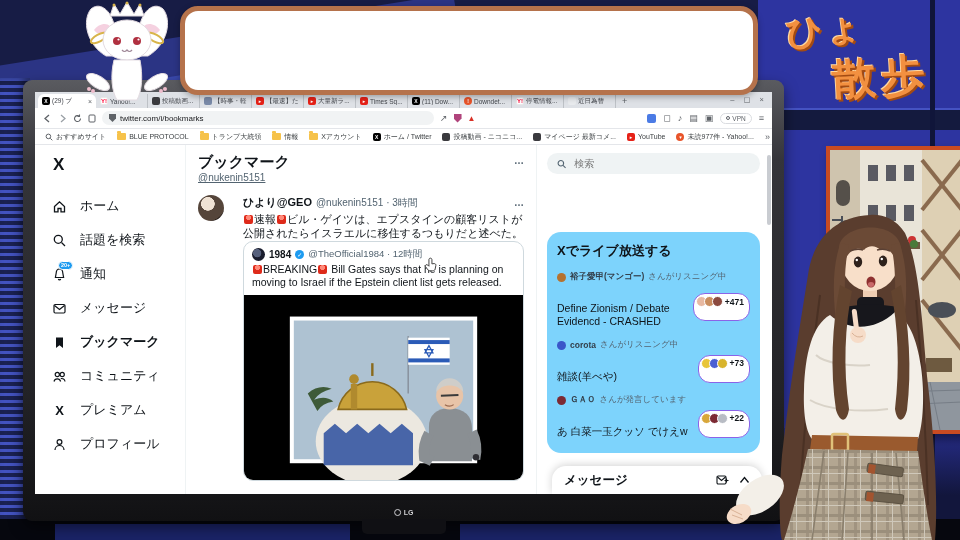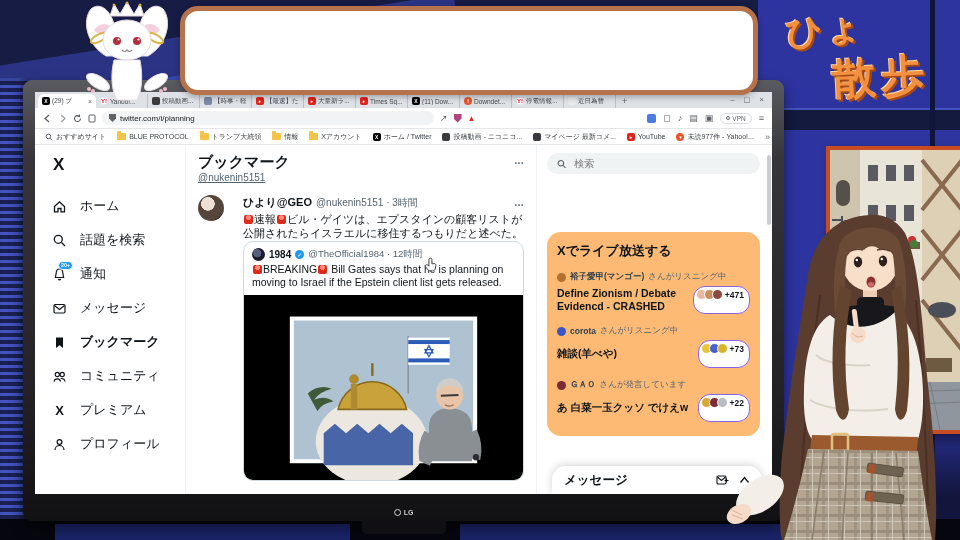--- a/index.html
+++ b/index.html
@@ -108,29 +108,29 @@
     display:flex;align-items:center;justify-content:center;flex:none;}
   .q-meta{color:#536471;}
   .q-text{font-size:10.5px;line-height:1.25;padding:2px 8px 6px;}
   .q-img{height:185px;background:#000;display:flex;justify-content:center;}
   .cursor{position:absolute;z-index:6;}
   .scrollthumb{position:absolute;right:1px;top:10px;width:4px;height:70px;background:#c9ccd1;border-radius:2px;}
   .tw-right{flex:1;padding:8px 12px 0 10px;position:relative;min-width:0;}
   .searchpill{height:21px;border-radius:11px;background:#eff3f4;display:flex;align-items:center;gap:6px;padding:0 10px;}
   .searchpill input{border:none;background:transparent;outline:none;font-size:10px;color:#536471;width:100%;
     font-family:"Liberation Sans","DejaVu Sans",sans-serif;}
-  .livecard{margin-top:58px;background:#fdba74;border-radius:14px;padding:10px 10px 14px;}
+  .livecard{margin-top:58px;background:#7dd3fc;border-radius:14px;padding:10px 10px 14px;}
   .live-title{font-size:13px;font-weight:bold;}
   .live-item{margin-top:11px;}
   .hostrow{display:flex;align-items:center;gap:4px;font-size:8.5px;color:#536471;}
   .hostav{width:9px;height:9px;border-radius:50%;flex:none;}
   .hostname{font-weight:bold;color:#33404c;white-space:nowrap;}
   .hostact{white-space:nowrap;overflow:hidden;}
   .liverow{display:flex;align-items:center;gap:6px;margin-top:3px;}
-  .livettl{flex:1;font-size:10.5px;font-weight:bold;line-height:1.25;min-width:0;}
+  .livettl{flex:1;font-size:10.5px;font-weight:normal;line-height:1.25;min-width:0;margin-top:16px;}
   .livepill{flex:none;display:flex;align-items:center;background:#fff;border:1.5px solid #8b63e8;border-radius:12px;padding:2px 5px 13px 2px;}
   .pillav{width:11px;height:11px;border-radius:50%;border:1px solid #fff;margin-left:-3px;}
   .pillav:first-child{margin-left:0;}
   .pillcount{font-size:8.5px;font-weight:bold;margin-left:2px;}
   .msgdrawer{position:absolute;right:10px;bottom:0;width:210px;height:28px;background:#fff;border-radius:14px 14px 0 0;
     box-shadow:0 -1px 8px rgba(0,0,0,.18);display:flex;align-items:center;padding:0 12px;gap:10px;z-index:4;}
   .msglabel{font-size:12.5px;font-weight:bold;flex:1;}
   .vtuber{position:absolute;left:720px;top:205px;width:240px;height:335px;z-index:8;}
 </style>
 </head>
@@ -278,21 +278,21 @@
             <path d="M3 1 L7 4.5 L3 8" stroke="#9aa0a6" fill="none" stroke-width="1.3"></path>
           </svg>
         <svg class="navic" width="9" height="9" viewBox="0 0 9 9">
             <path d="M7.5 4.5 a3 3 0 1 1 -1 -2.2 M6.5 0.5 v2 h-2" stroke="#5f6368" fill="none" stroke-width="1.1"></path>
           </svg>
         <svg class="navic" width="8" height="9" viewBox="0 0 8 9">
             <rect x="1" y="1" width="6" height="7" rx="1" stroke="#5f6368" fill="none" stroke-width="1"></rect>
           </svg>
         <div class="urlpill">
           <span class="shield"></span>
-          <span class="urltext">twitter.com/i/planning</span>
+          <span class="urltext">twitter.com/i/bookmarks</span>
         </div>
         <span class="navic">↗</span>
         <span class="ext-shield"></span>
         <span class="tri">▲</span>
         <div class="nav-right">
           <span class="bluebox"></span>
           <span class="navic">◻</span>
           <span class="navic">♪</span>
           <span class="navic">▤</span>
           <span class="navic">▣</span>

